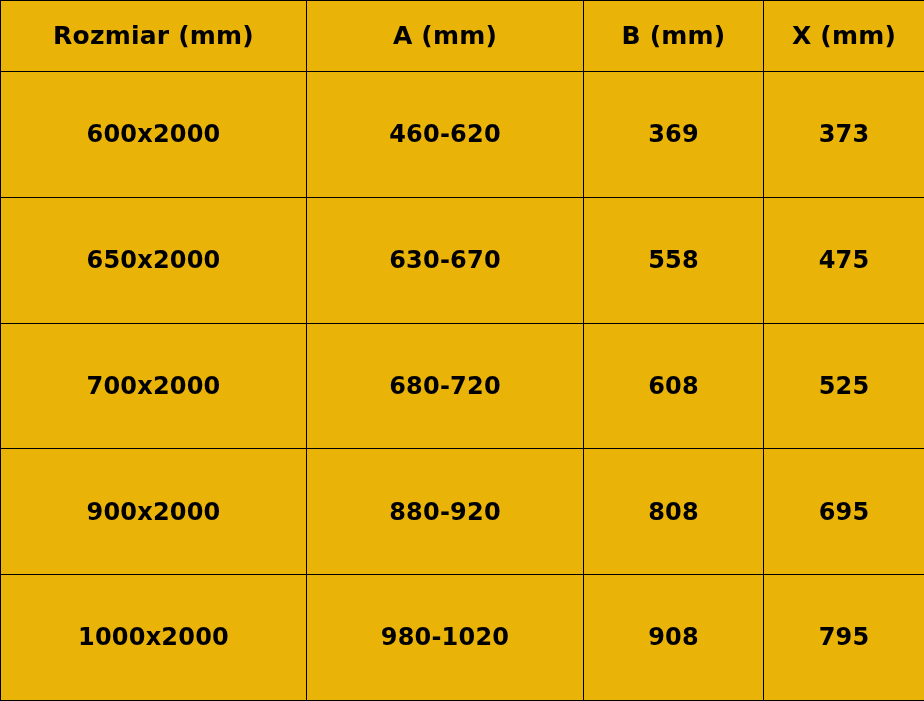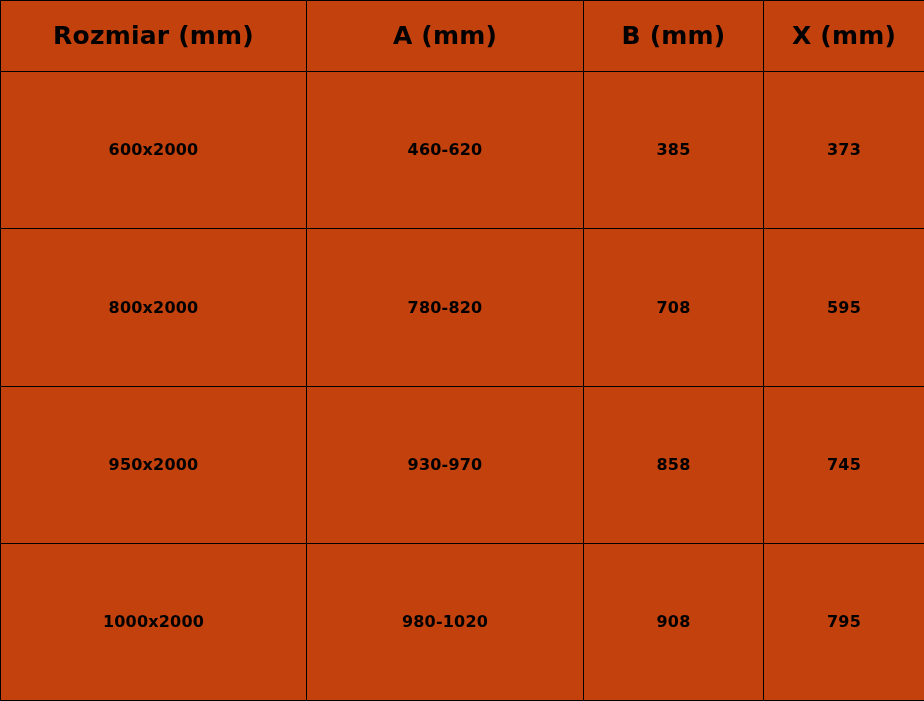--- a/index.html
+++ b/index.html
@@ -11,21 +11,21 @@
     width: 924px;
     height: 701px;
     font-family: "DejaVu Sans", sans-serif;
     color: #000000;
     overflow: hidden;
   }
   .sheet {
     width: 924px;
     height: 701px;
     box-sizing: border-box;
-    background: #c2410c;
+    background: #eab308;
   }
   table.size-table {
     width: 924px;
     height: 701px;
     border-collapse: collapse;
     table-layout: fixed;
   }
   table.size-table col.c0 { width: 306px; }
   table.size-table col.c1 { width: 277px; }
   table.size-table col.c2 { width: 180px; }
@@ -40,21 +40,21 @@
     color: #000000;
     padding: 0;
     line-height: 1.1;
   }
   table.size-table thead th {
     font-size: 25px;
     height: 70px;
     letter-spacing: 0.2px;
   }
   table.size-table tbody td {
-    font-size: 16px;
+    font-size: 24px;
     height: 70px;
     letter-spacing: 0.2px;
   }
   
   table.size-table {
     border: 1px solid #000000;
   }
 </style>
 </head>
 <body>
@@ -72,34 +72,40 @@
         <th>Rozmiar (mm)</th>
         <th>A (mm)</th>
         <th>B (mm)</th>
         <th>X (mm)</th>
       </tr>
     </thead>
     <tbody>
       <tr>
         <td>600x2000</td>
         <td>460-620</td>
-        <td>385</td>
+        <td>369</td>
         <td>373</td>
       </tr>
       <tr>
-        <td>800x2000</td>
-        <td>780-820</td>
-        <td>708</td>
-        <td>595</td>
+        <td>650x2000</td>
+        <td>630-670</td>
+        <td>558</td>
+        <td>475</td>
       </tr>
       <tr>
-        <td>950x2000</td>
-        <td>930-970</td>
-        <td>858</td>
-        <td>745</td>
+        <td>700x2000</td>
+        <td>680-720</td>
+        <td>608</td>
+        <td>525</td>
+      </tr>
+      <tr>
+        <td>900x2000</td>
+        <td>880-920</td>
+        <td>808</td>
+        <td>695</td>
       </tr>
       <tr>
         <td>1000x2000</td>
         <td>980-1020</td>
         <td>908</td>
         <td>795</td>
       </tr>
     </tbody>
   </table>
 </div>

